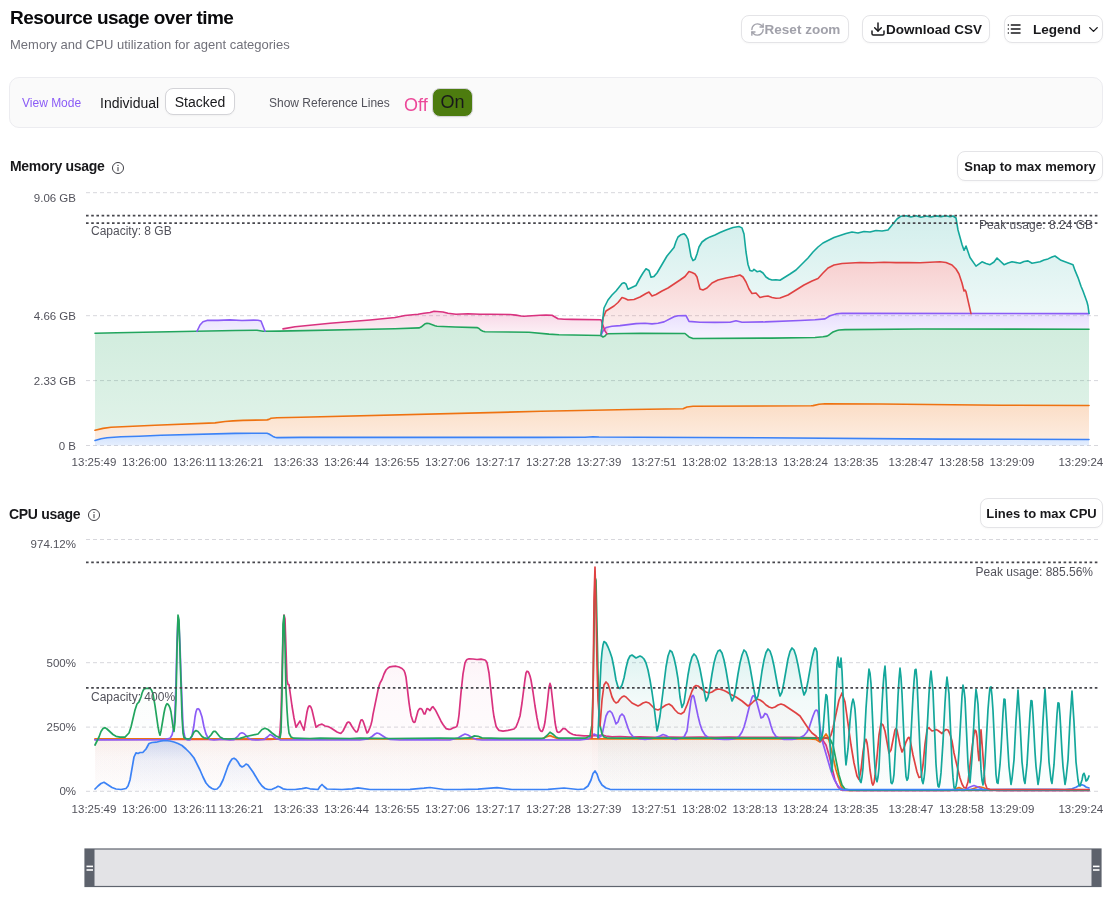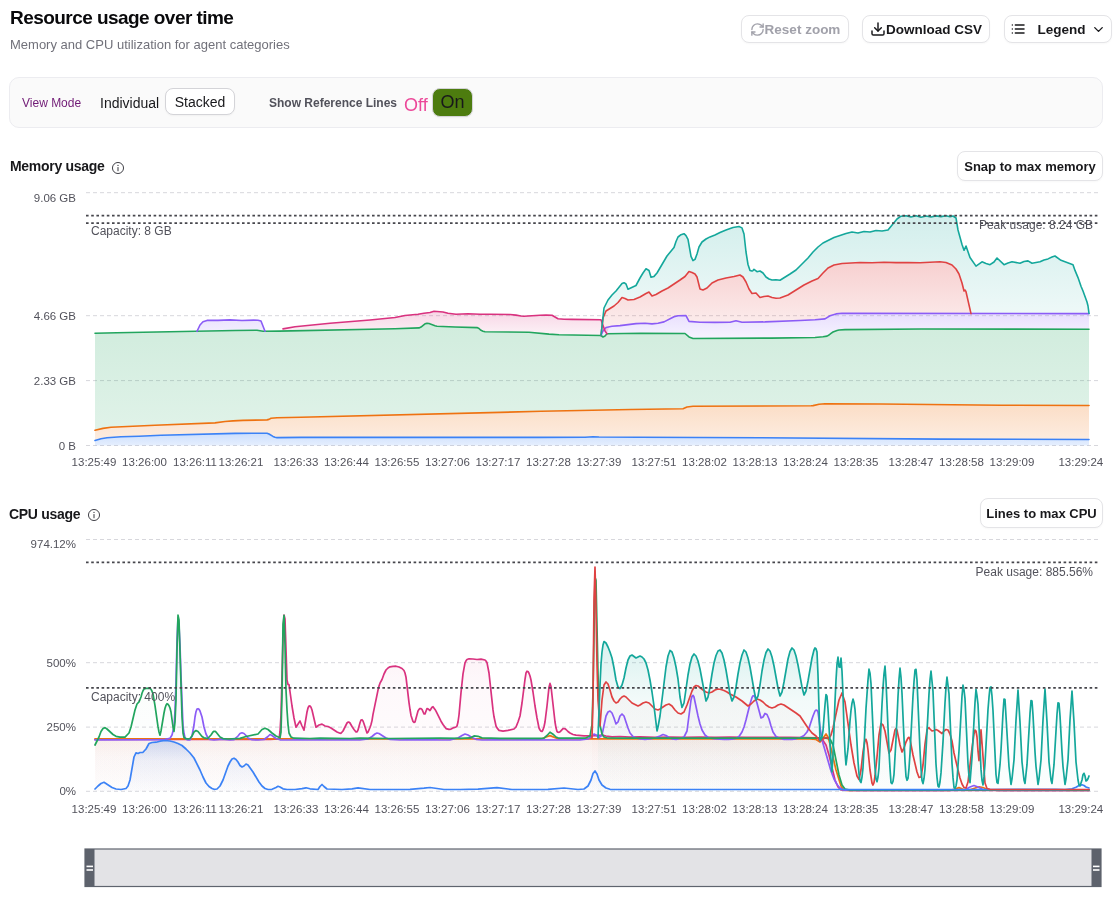--- a/index.html
+++ b/index.html
@@ -185,40 +185,40 @@
     <span>Reset zoom</span>
   </div>
 <div class="btn" style="left:862px;top:15px;width:128px;height:28px">
     <svg width="16" height="16" viewBox="0 0 24 24">
       <path d="M21 15v4a2 2 0 0 1-2 2H5a2 2 0 0 1-2-2v-4" fill="none" stroke="#18181b" stroke-width="2.2" stroke-linecap="round" stroke-linejoin="round"></path>
       <path d="m7 10 5 5 5-5" fill="none" stroke="#18181b" stroke-width="2.2" stroke-linecap="round" stroke-linejoin="round"></path>
       <path d="M12 15V3" fill="none" stroke="#18181b" stroke-width="2.2" stroke-linecap="round" stroke-linejoin="round"></path>
     </svg>
     <span>Download CSV</span>
   </div>
-<div class="btn" style="left:1004px;top:15px;width:108px;height:28px;gap:11px">
+<div class="btn" style="left:1004px;top:15px;width:99px;height:28px;gap:11px">
     <svg width="16" height="16" viewBox="0 0 24 24">
       <path d="M8 6h13" fill="none" stroke="#18181b" stroke-width="2.2" stroke-linecap="round" stroke-linejoin="round"></path>
       <path d="M8 12h13" fill="none" stroke="#18181b" stroke-width="2.2" stroke-linecap="round" stroke-linejoin="round"></path>
       <path d="M8 18h13" fill="none" stroke="#18181b" stroke-width="2.2" stroke-linecap="round" stroke-linejoin="round"></path>
       <path d="M3.5 6h.01" fill="none" stroke="#18181b" stroke-width="2.2" stroke-linecap="round" stroke-linejoin="round"></path>
       <path d="M3.5 12h.01" fill="none" stroke="#18181b" stroke-width="2.2" stroke-linecap="round" stroke-linejoin="round"></path>
       <path d="M3.5 18h.01" fill="none" stroke="#18181b" stroke-width="2.2" stroke-linecap="round" stroke-linejoin="round"></path>
     </svg>
     <span style="margin-right:-6px">Legend</span>
     <svg width="15" height="15" viewBox="0 0 24 24">
       <path d="m6 9 6 6 6-6" fill="none" stroke="#18181b" stroke-width="2.2" stroke-linecap="round" stroke-linejoin="round"></path>
     </svg>
   </div>
 
 <div class="abs" style="left:9px;top:77px;width:1094px;height:51px;background:#fafafa;border:1px solid #ececf0;border-radius:10px"></div>
-<div class="abs" style="left:22px;top:96px;font-size:12px;color:#701a75;font-weight:500">View Mode</div>
+<div class="abs" style="left:22px;top:96px;font-size:12px;color:#8b5cf6;font-weight:500">View Mode</div>
 <div class="abs" style="left:100px;top:95px;font-size:14px;color:#18181b">Individual</div>
 <div class="abs" style="left:165px;top:88px;width:70px;height:27px;background:#fff;border:1px solid #d4d4d8;border-radius:8px;font-size:14px;color:#18181b;display:flex;align-items:center;justify-content:center;box-shadow:0 1px 2px rgba(0,0,0,.04)">Stacked</div>
-<div class="abs" style="left:269px;top:96px;font-size:12px;color:#52525b;font-weight:700">Show Reference Lines</div>
+<div class="abs" style="left:269px;top:96px;font-size:12px;color:#52525b;font-weight:400">Show Reference Lines</div>
 <div class="abs" style="left:404px;top:95px;font-size:18px;color:#ec4899">Off</div>
 <div class="abs" style="left:432px;top:88px;width:41px;height:29px;background:#4d7c0f;border:1px solid #d4d4d8;border-radius:8px;font-size:18px;color:#18181b;display:flex;align-items:center;justify-content:center;box-shadow:0 1px 2px rgba(0,0,0,.04)">On</div>
 
 <div class="abs" style="left:10px;top:158px;font-size:14px;font-weight:700;letter-spacing:-.3px;color:#18181b;display:flex;align-items:flex-end">Memory usage<svg width="14" height="14" viewBox="0 0 24 24" style="margin-left:7px;position:relative;top:1px">
       <circle cx="12" cy="12" r="9.5" fill="none" stroke="#3f3f46" stroke-width="1.7"></circle>
       <line x1="12" y1="11" x2="12" y2="16.5" stroke="#3f3f46" stroke-width="1.8" stroke-linecap="round"></line>
       <circle cx="12" cy="7.6" r="1.1" fill="#3f3f46"></circle>
     </svg></div>
 <div class="btn" style="left:957px;top:151px;width:146px;height:30px;font-size:13px">Snap to max memory</div>
 

